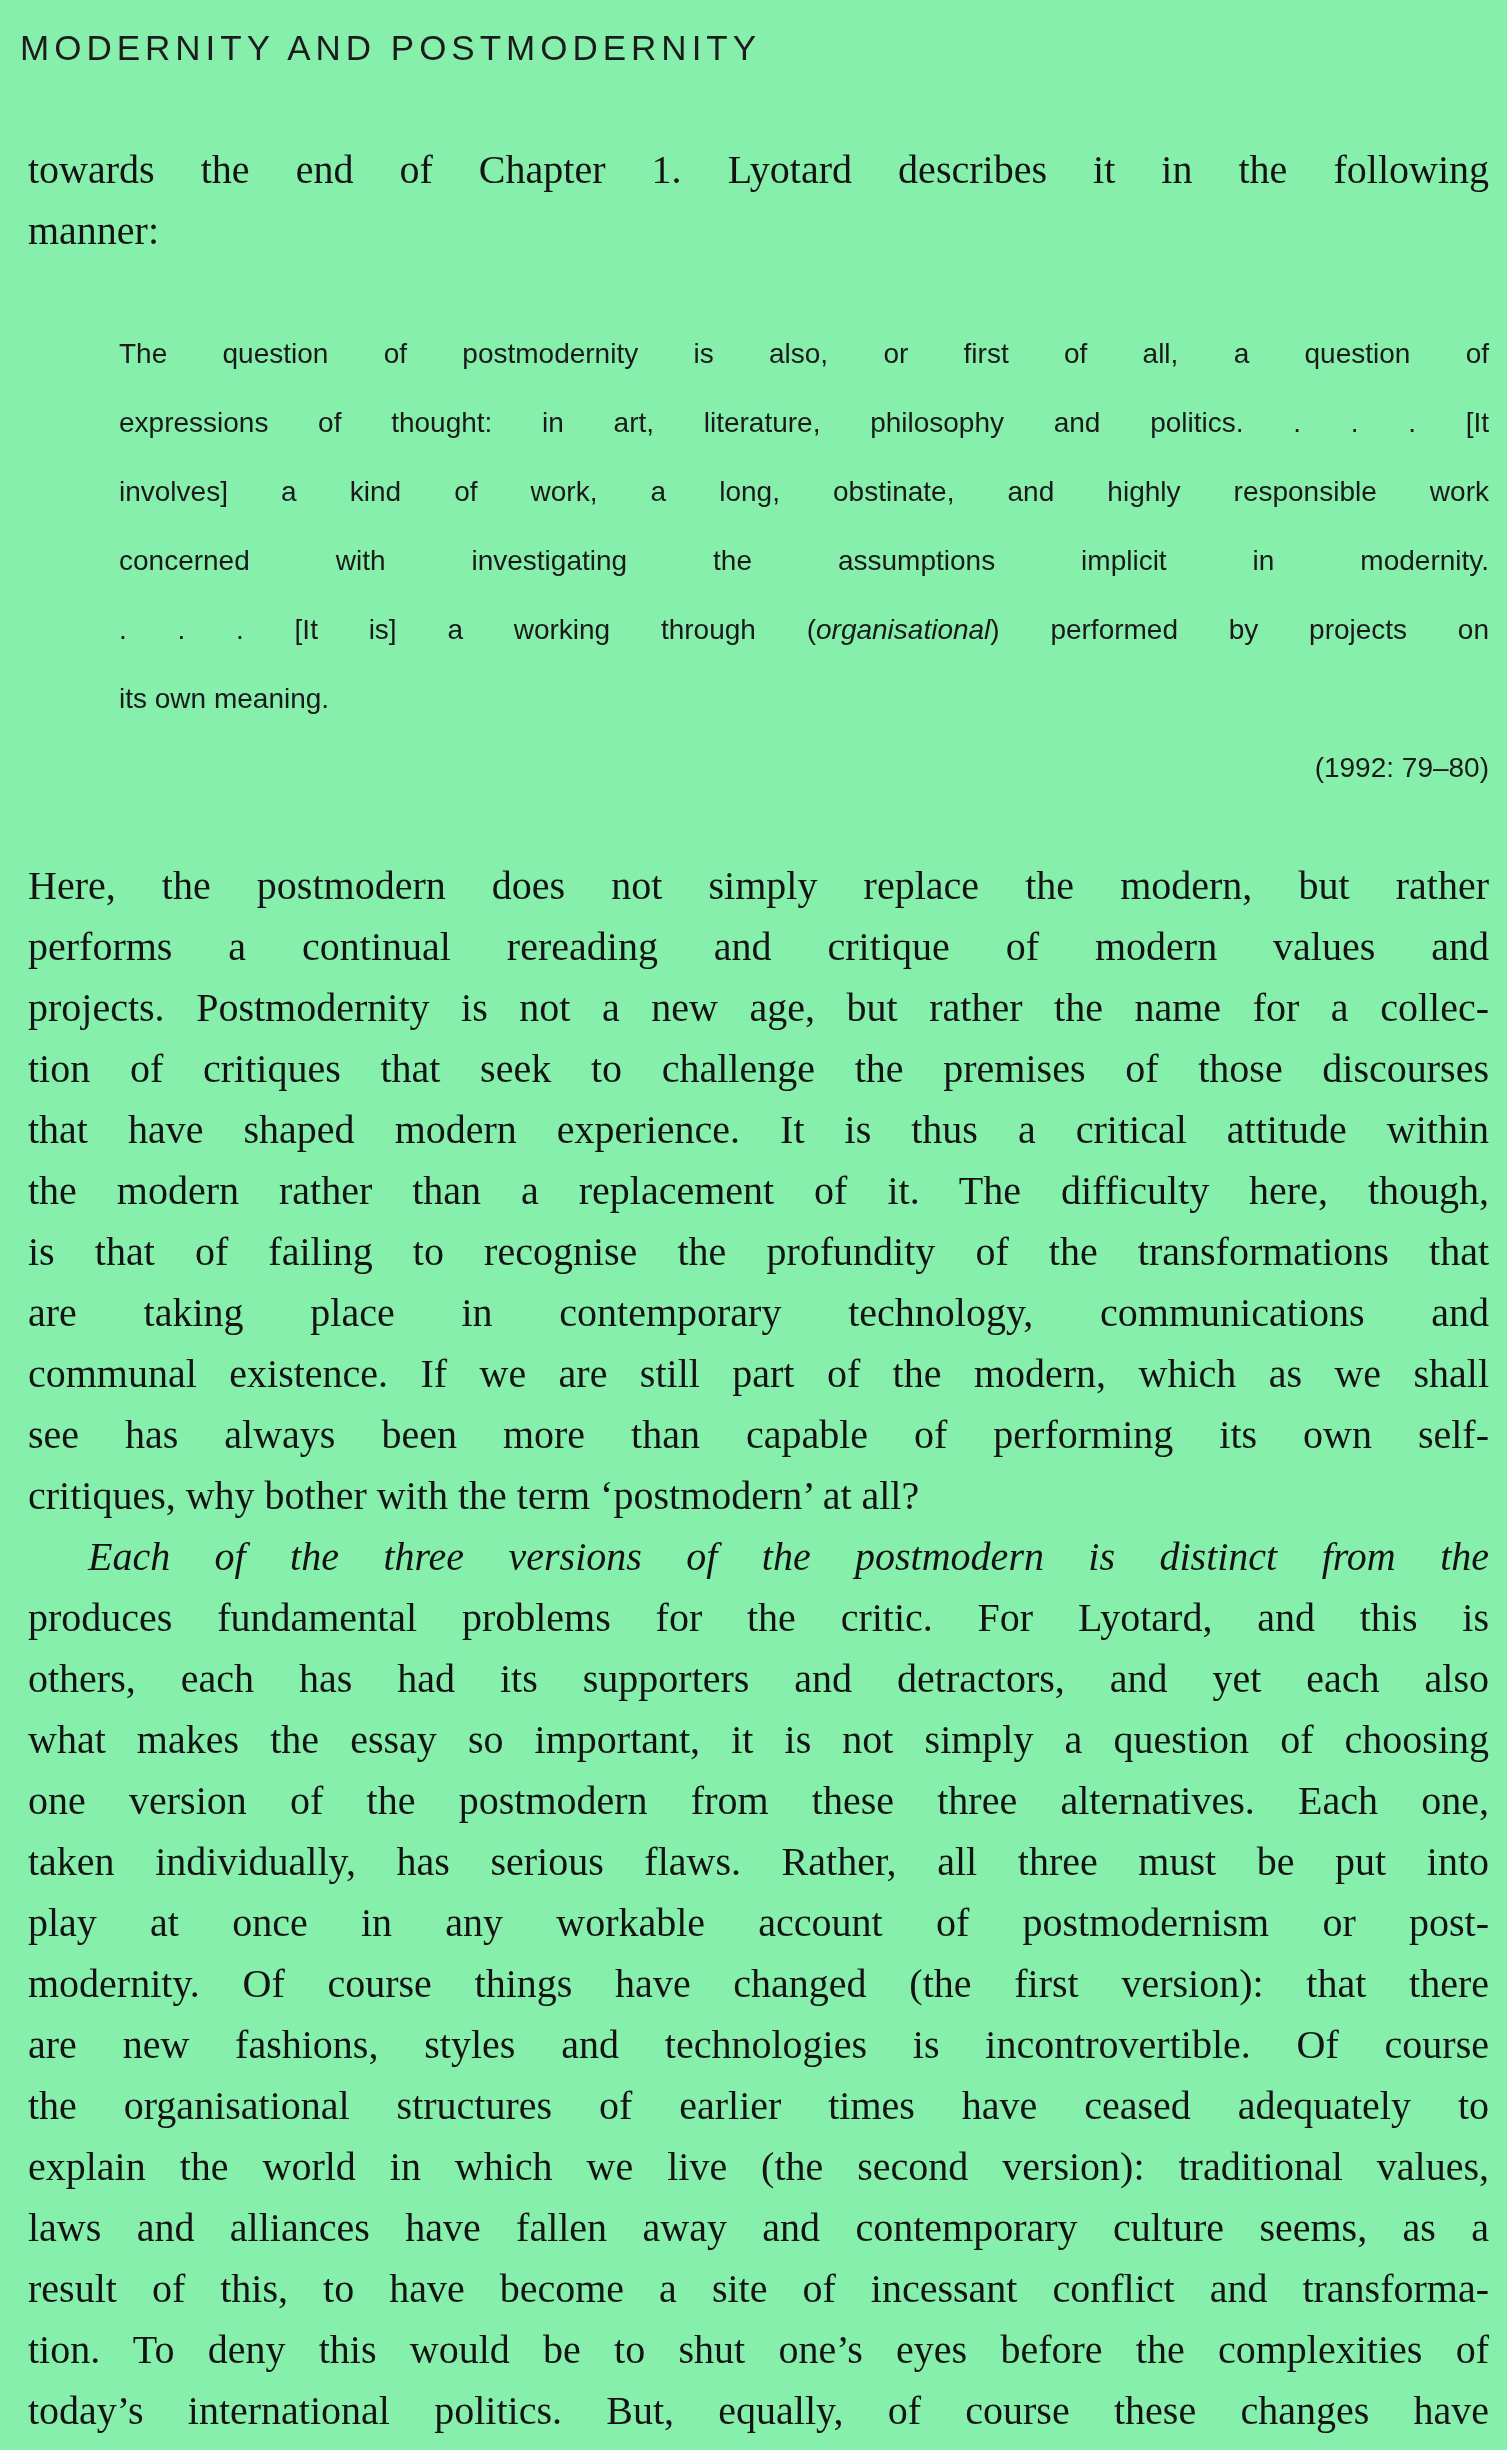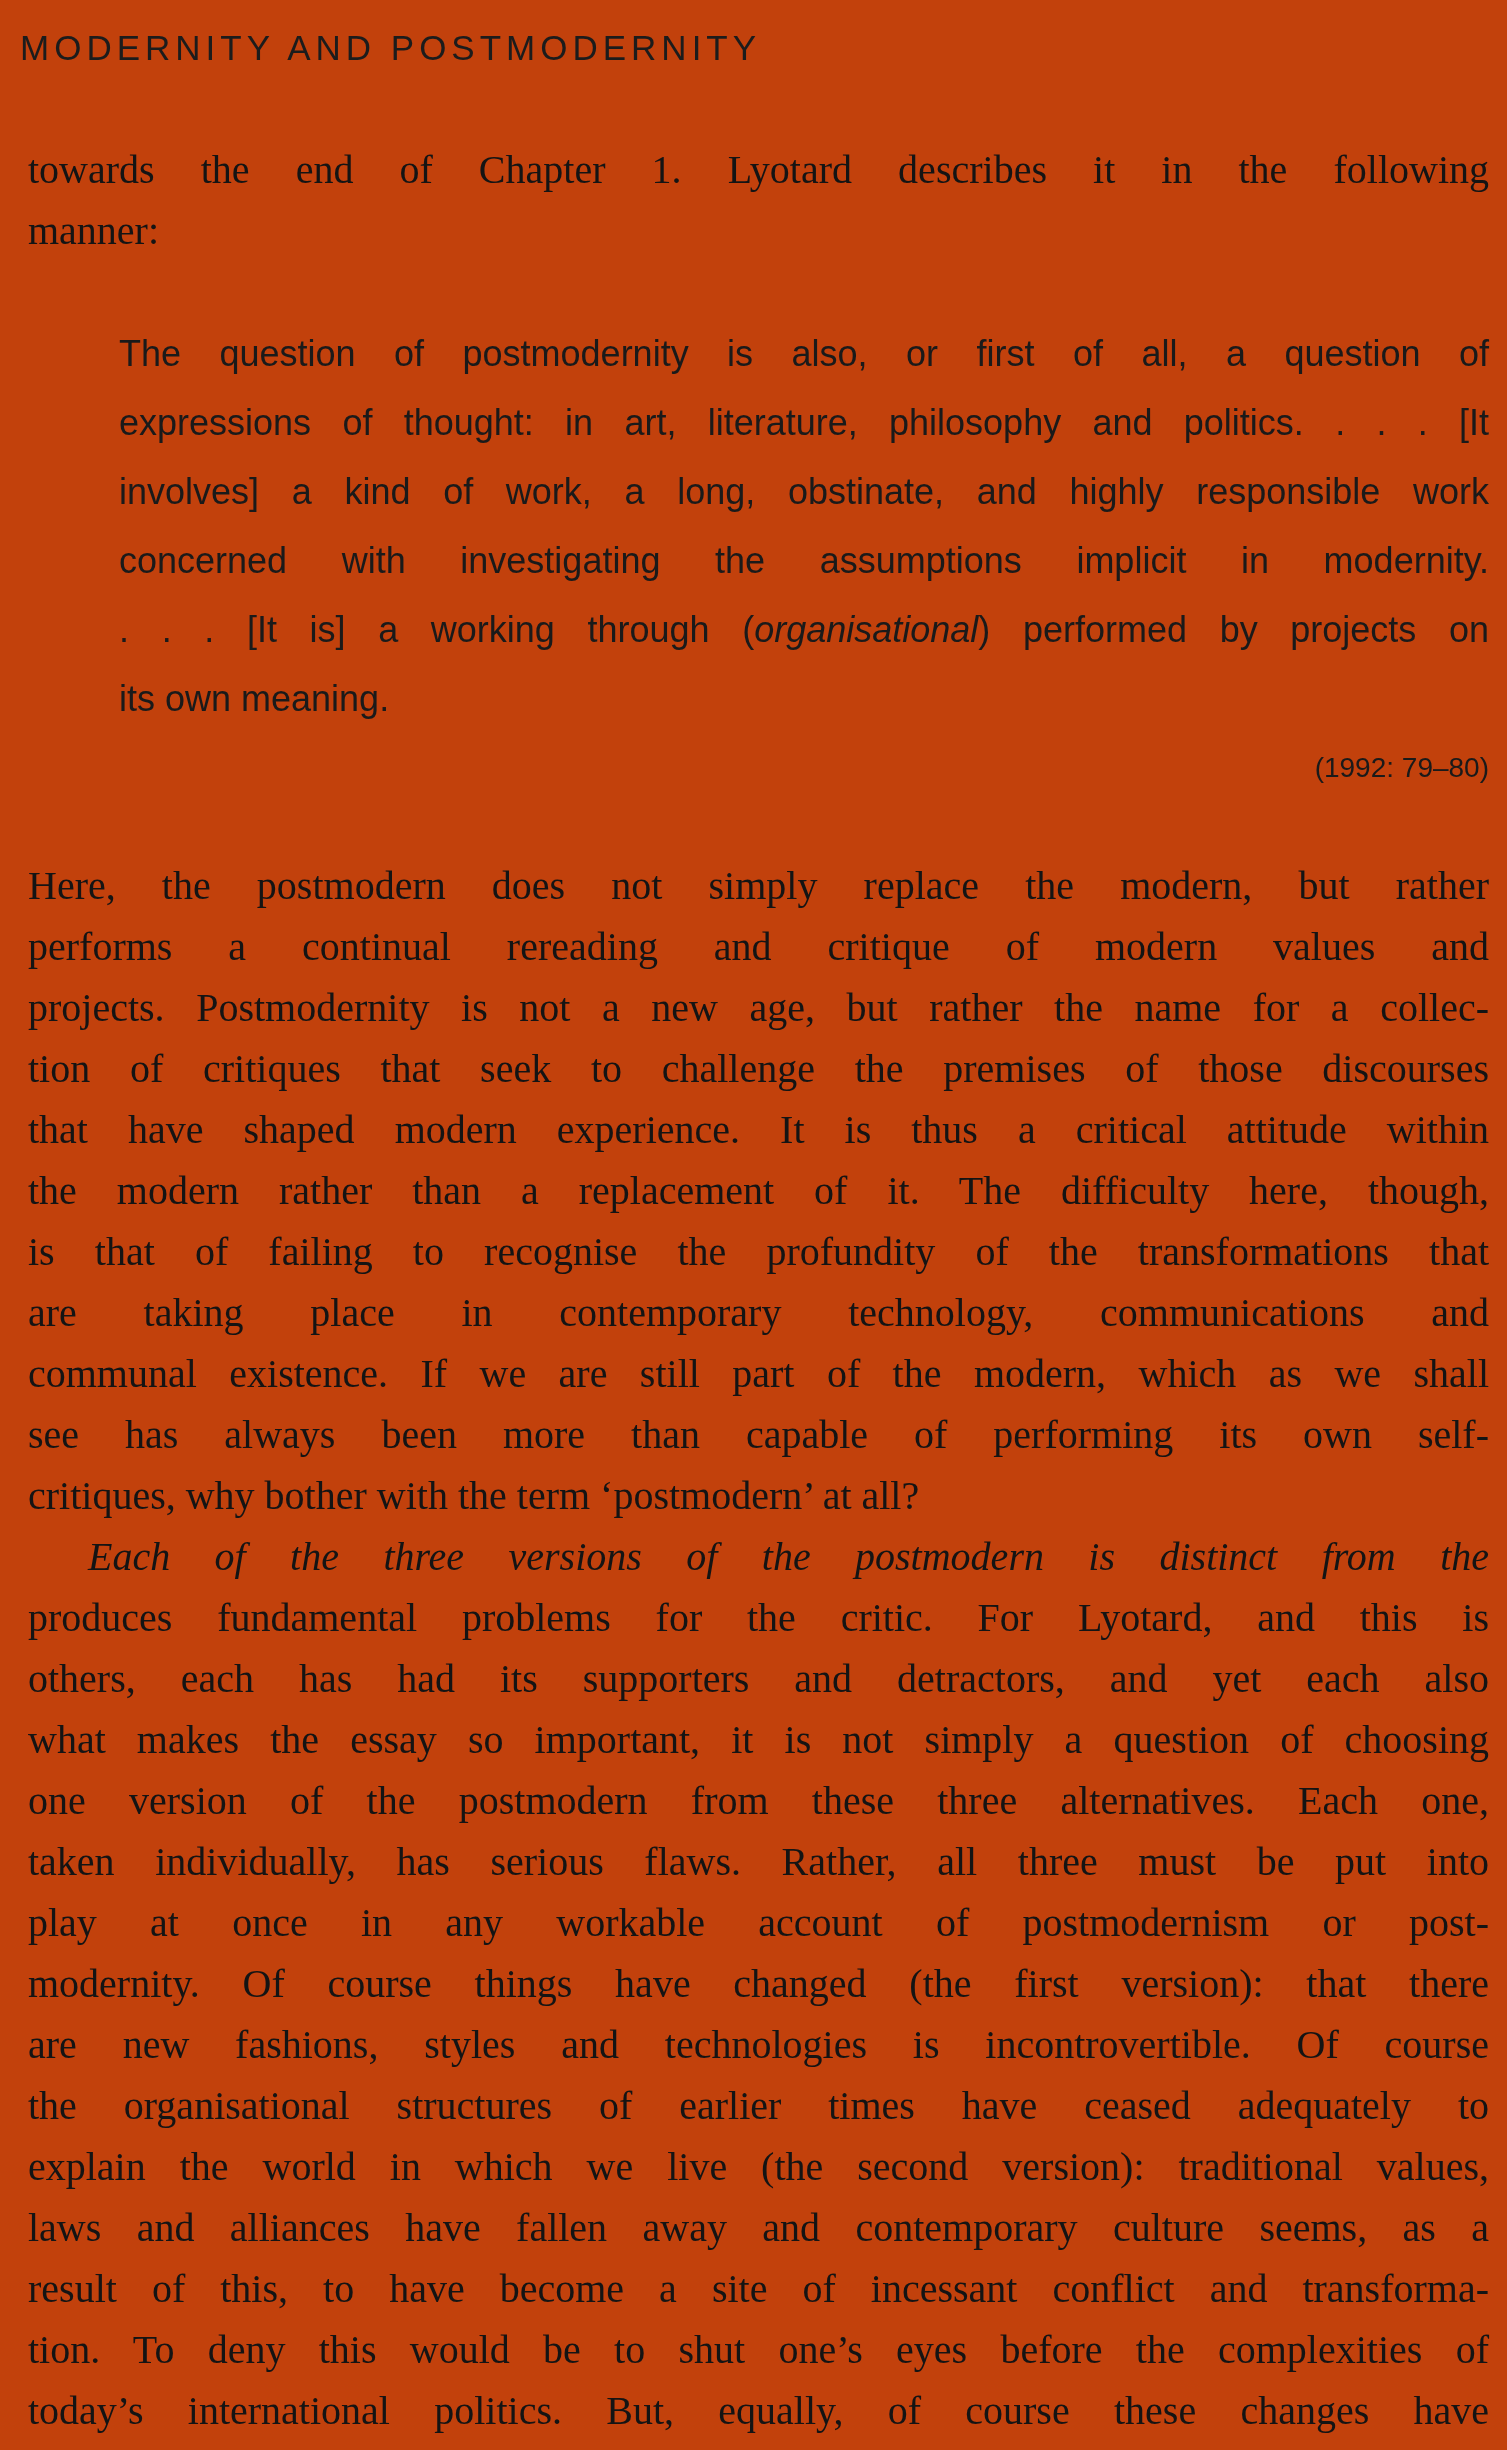--- a/index.html
+++ b/index.html
@@ -5,21 +5,21 @@
   * { margin:0; padding:0; box-sizing:border-box; }
   html, body { background:#ffffff; }
   body {
     width:1508px; height:2450px;
     overflow:hidden;
     font-family:"Liberation Serif","DejaVu Serif",serif;
   }
   .page {
     position:relative;
     width:1508px; height:2450px;
-    background:#c2410c;
+    background:#86efac;
     color:#161616;
     padding:30px 19px 0 20px;
     overflow:hidden;
   }
   .running-head {
     font-family:"Liberation Sans","DejaVu Sans",sans-serif;
     font-size:35px;
     line-height:1;
     letter-spacing:5px;
     font-weight:400;
@@ -34,21 +34,21 @@
   }
   .para .line {
     text-align:justify;
     text-align-last:justify;
     min-height:61px;
     margin-left:8px;
   }
   .para .line.no-stretch { text-align-last:left; }
   .para.style-quote {
     font-family:"Liberation Sans","DejaVu Sans",sans-serif;
-    font-size:36px;
+    font-size:28px;
     line-height:69px;
     margin-left:91px;
     margin-top:58px;
     color:#1a1a1a;
   }
   .para.style-quote .line { min-height:69px; }
   .para.style-citation {
     font-family:"Liberation Sans","DejaVu Sans",sans-serif;
     font-size:28px;
     line-height:69px;

